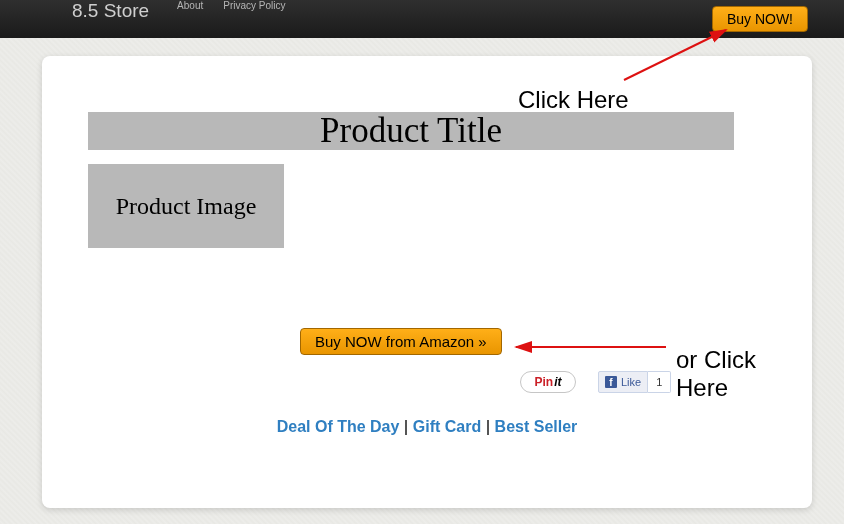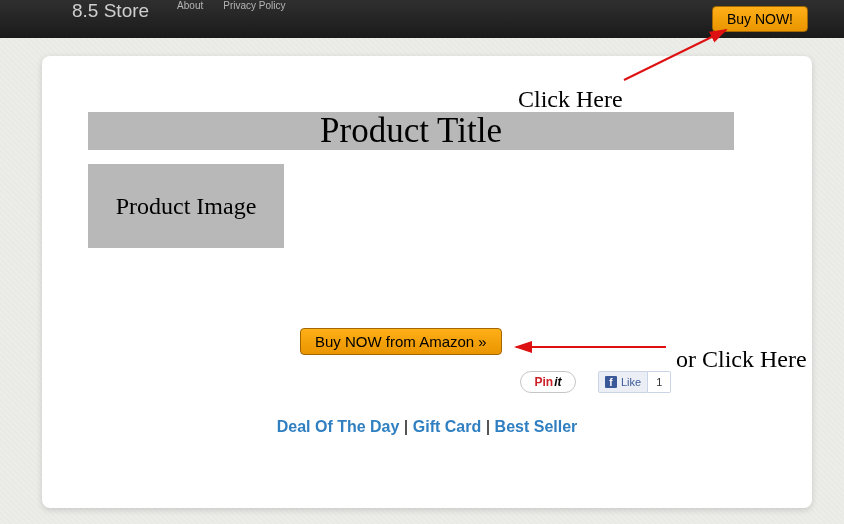--- a/index.html
+++ b/index.html
@@ -98,23 +98,22 @@
       background: linear-gradient(to bottom, #ffaf18, #e99500);
       border: 1px solid #a26700;
       border-radius: 4px;
       color: #000;
       font-size: 15px;
       padding: 4px 14px;
       cursor: pointer;
     }
     .annotation {
       position: absolute;
-      font-family: Liberation Serif, serif;
-      color: #000;
-      text-align: right;
+      font-family: Liberation Sans, sans-serif;
+      color: #000;
     }
     .annotation.top { left: 476px; top: 30px; font-size: 24px; }
     .annotation.bottom { left: 634px; top: 290px; font-size: 24px; }
     .pinit-btn {
       position: absolute;
       left: 478px;
       top: 315px;
       width: 56px;
       height: 22px;
       border: 1px solid #c6c6c6;

